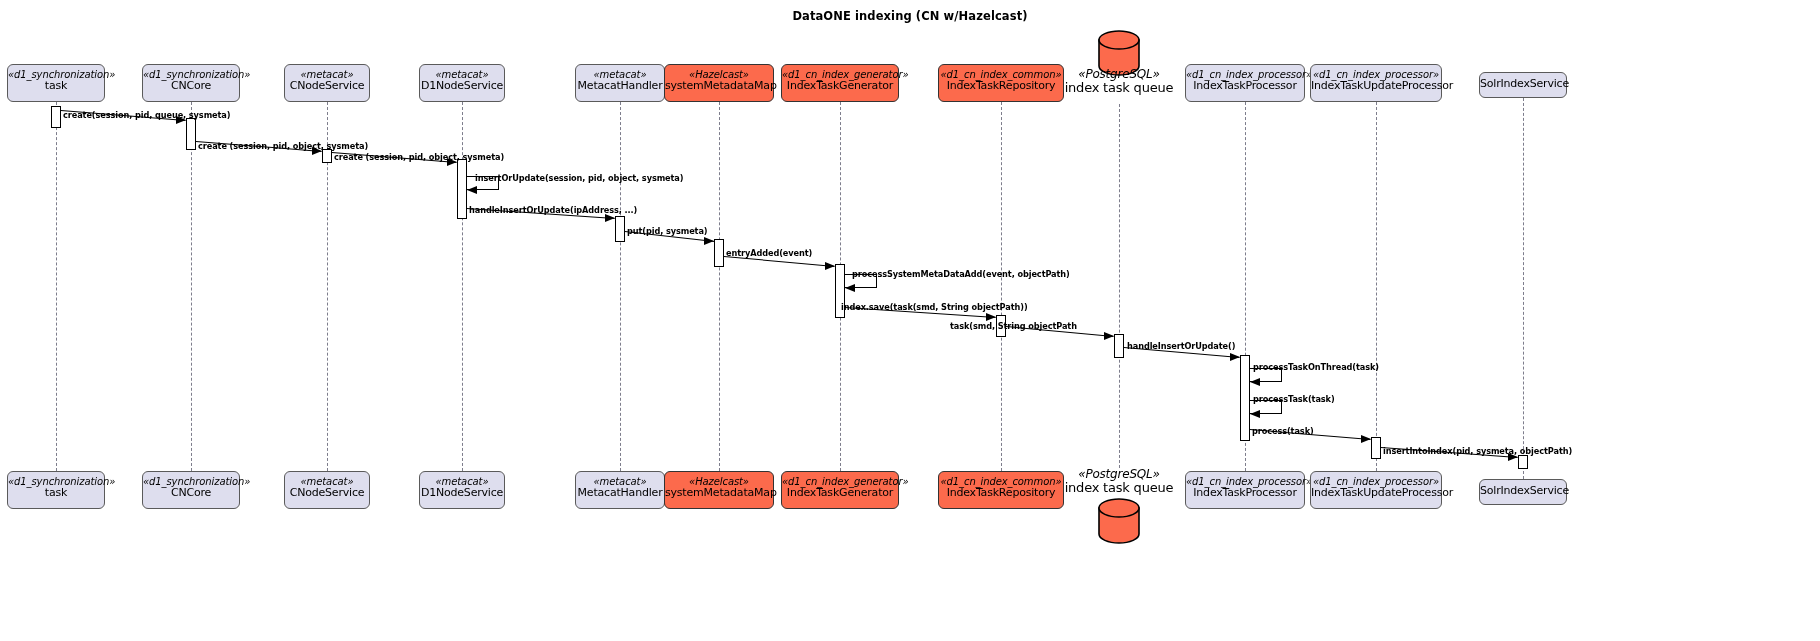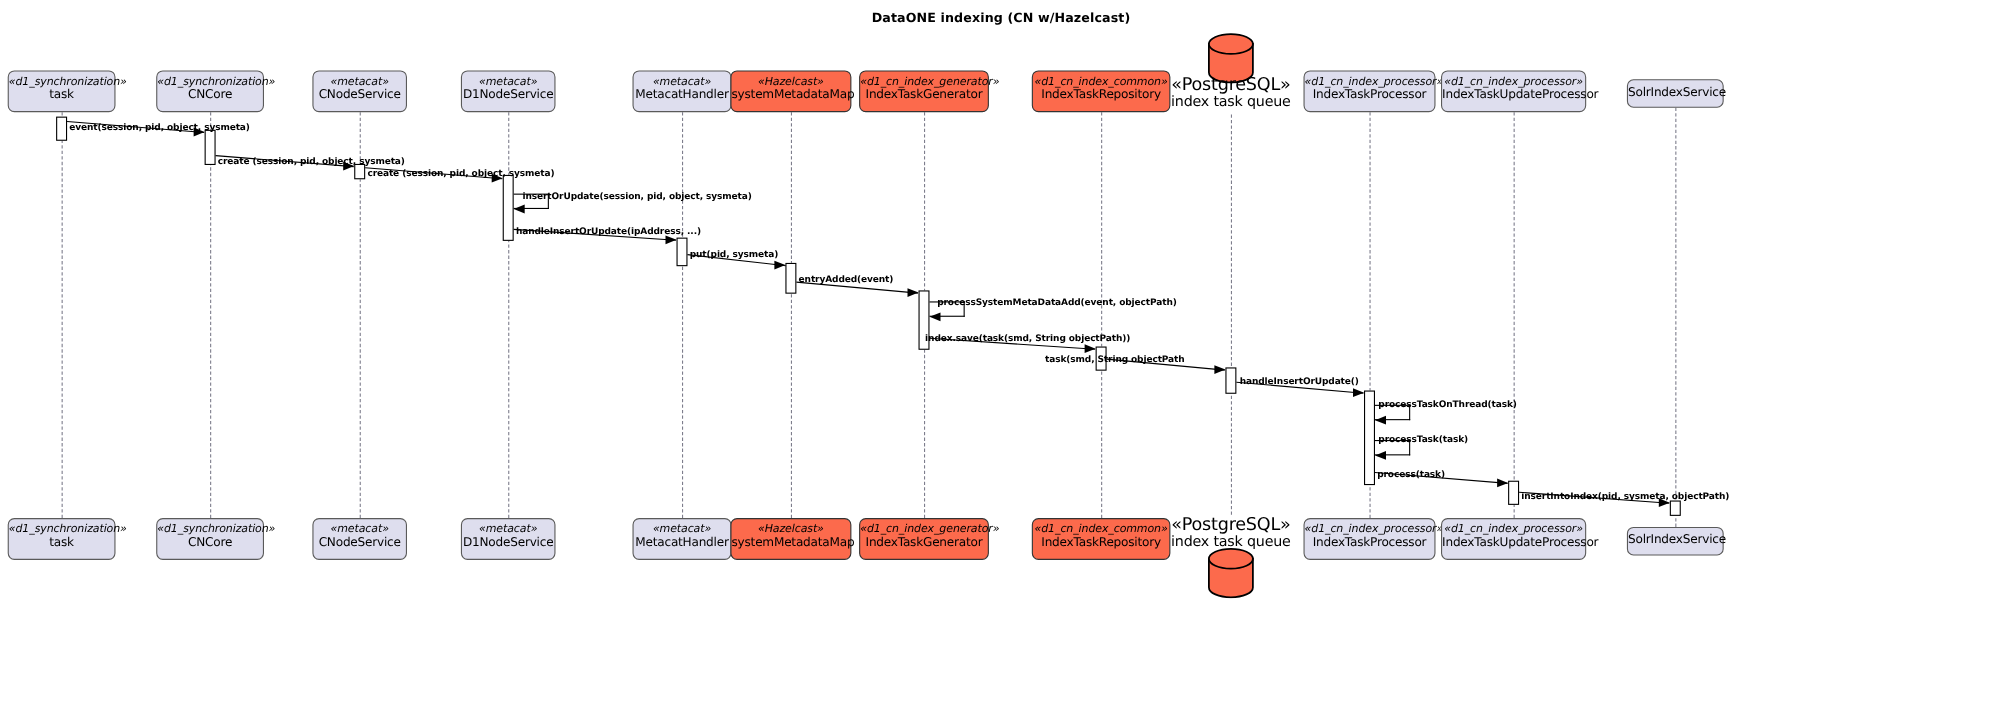--- a/index.html
+++ b/index.html
@@ -63,21 +63,22 @@
     text-align: center;
     color: #000000;
     line-height: 1.1;
   }
   .db-label {
     font-size: 13px;
     letter-spacing: -0.2px;
   }
   .db-label .stereo2 {
     display: block;
-    font-size: 16px;
+    font-style: italic;
+    font-size: 12px;
   }
   .lifeline {
     position: absolute;
     width: 0;
     border-left: 1px dashed #7d7d8c;
   }
   .activation {
     position: absolute;
     box-sizing: border-box;
     background: #ffffff;
@@ -242,21 +243,21 @@
       <div class="activation" style="left: 615px; top: 216px; height: 26px;"></div>
       <div class="activation" style="left: 714px; top: 239px; height: 28px;"></div>
       <div class="activation" style="left: 835px; top: 264px; height: 54px;"></div>
       <div class="activation" style="left: 996px; top: 315px; height: 22px;"></div>
       <div class="activation" style="left: 1114px; top: 334px; height: 24px;"></div>
       <div class="activation" style="left: 1240px; top: 355px; height: 86px;"></div>
       <div class="activation" style="left: 1371px; top: 437px; height: 22px;"></div>
       <div class="activation" style="left: 1518px; top: 455px; height: 14px;"></div>
       <div class="msg-line" style="left: 61px; top: 110px; width: 125.399px; transform: rotate(4.57392deg);"></div>
       <div class="arrowhead" style="left: 176px; top: 115.5px;"></div>
-      <div class="msg-label" style="left: 63px; top: 110px;">event(session, pid, object, sysmeta)</div>
+      <div class="msg-label" style="left: 63px; top: 110px;">create(session, pid, queue, sysmeta)</div>
       <div class="msg-line" style="left: 196px; top: 141px; width: 126.396px; transform: rotate(4.53777deg);"></div>
       <div class="arrowhead" style="left: 312px; top: 146.5px;"></div>
       <div class="msg-label" style="left: 198px; top: 141px;">create (session, pid, object, sysmeta)</div>
       <div class="msg-line" style="left: 332px; top: 152px; width: 125.399px; transform: rotate(4.57392deg);"></div>
       <div class="arrowhead" style="left: 447px; top: 157.5px;"></div>
       <div class="msg-label" style="left: 334px; top: 152px;">create (session, pid, object, sysmeta)</div>
       <div class="self-loop" style="left: 467px; top: 176px; width: 32px; height: 14px;"></div>
       <div class="arrowhead left" style="left: 467px; top: 185.5px;"></div>
       <div class="msg-label" style="left: 475px; top: 173px;">insertOrUpdate(session, pid, object, sysmeta)</div>
       <div class="msg-line" style="left: 467px; top: 208px; width: 148.337px; transform: rotate(3.86546deg);"></div>

